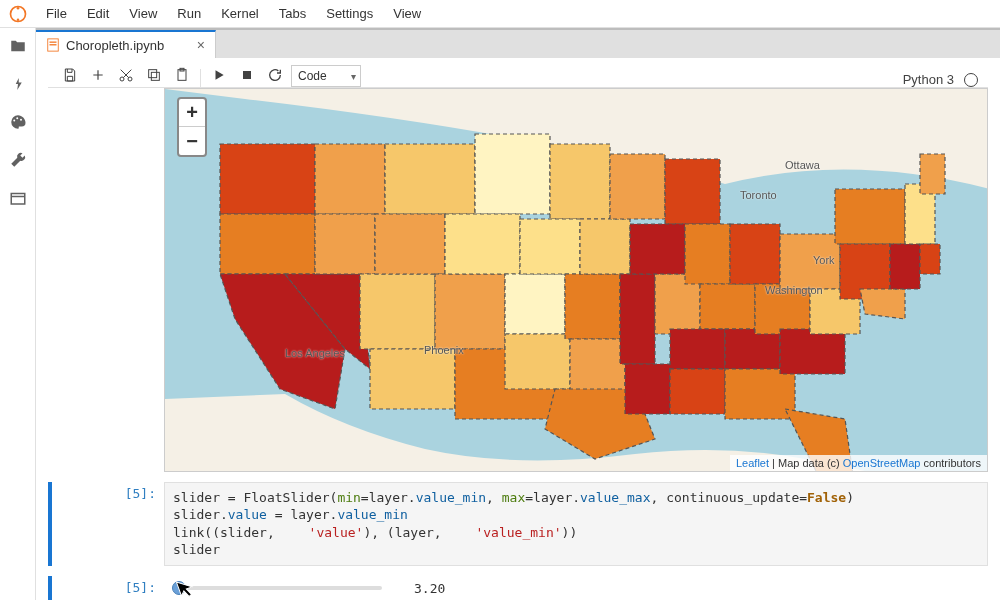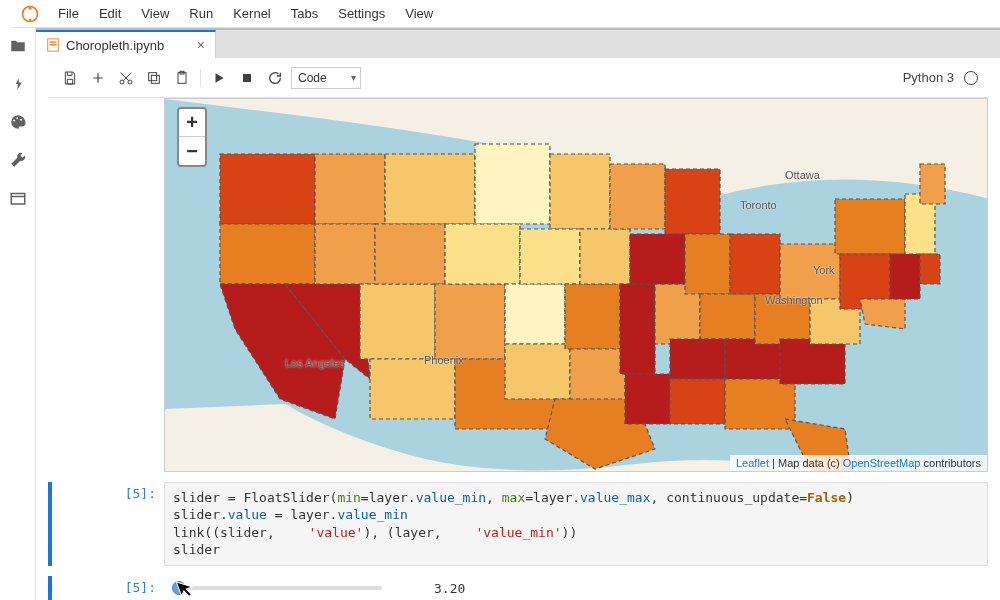--- a/index.html
+++ b/index.html
@@ -1,33 +1,33 @@
 <!DOCTYPE html>
 <html><head>
 <meta charset="utf-8">
 <style>
 * { box-sizing: border-box; margin: 0; padding: 0; }
 body { font-family: -apple-system, "Helvetica Neue", Arial, sans-serif; font-size: 13px; color: #333; background: #fff; overflow: hidden; width: 1000px; height: 600px; }
 
-.menubar { display: flex; align-items: center; height: 28px; padding: 0 8px; border-bottom: 1px solid #e0e0e0; margin-left: 12px; }
+.menubar { display: flex; align-items: center; height: 28px; padding: 0 8px; border-bottom: 1px solid #e0e0e0; }
 .menubar .logo { width: 20px; height: 20px; margin-right: 8px; }
 .menubar .menu-item { padding: 4px 10px; cursor: pointer; }
 
 .main-row { display: flex; height: 572px; }
 .sidebar { width: 36px; background: #fff; border-right: 1px solid #e0e0e0; display: flex; flex-direction: column; align-items: center; padding-top: 8px; gap: 18px; }
 .sidebar .side-icon { width: 20px; height: 20px; color: #616161; cursor: pointer; display:flex; align-items:center; justify-content:center; }
 
 .content { flex: 1; display: flex; flex-direction: column; background: #bdbdbd; }
 .tabbar { height: 30px; background: #e0e0e0; display: flex; align-items: flex-end; border-top: 2px solid #bdbdbd; }
 .tab { background: #fff; height: 28px; display: flex; align-items: center; padding: 0 10px; border-top: 2px solid #1976d2; border-right: 1px solid #ccc; gap: 6px; min-width: 180px; text-align: center; }
 .tab .close { margin-left: auto; color: #666; cursor: pointer; font-size: 14px; }
 .nb-icon { width: 14px; height: 14px; }
 
 .toolbar-wrap { background:#fff; }
-.toolbar { height: 40px; background: #fff; border-bottom: 1px solid #e0e0e0; display: flex; align-items: center; padding: 0 10px; gap: 4px; margin: 0 12px; }
+.toolbar { height: 30px; background: #fff; border-bottom: 1px solid #e0e0e0; display: flex; align-items: flex-end; padding: 0 10px; gap: 4px; margin: 0 12px; }
 .toolbar .tb-btn { width: 24px; height: 24px; display: flex; align-items: center; justify-content: center; cursor: pointer; color: #424242; }
 .toolbar .divider { width: 1px; height: 18px; background: #e0e0e0; margin: 0 2px; }
 .celltype { height: 22px; border: 1px solid #ccc; padding: 0 18px 0 6px; font-size: 12px; background: #fff; position: relative; min-width: 70px; display:flex; align-items:center; }
 .celltype::after { content: "▾"; position: absolute; right: 4px; font-size: 10px; color: #666; }
 .toolbar .spacer { flex: 1; }
 .kernel-name { font-size: 13px; color: #424242; margin-right: 6px; }
 .kernel-ind { width: 14px; height: 14px; border: 1.5px solid #424242; border-radius: 50%; }
 
 .notebook { flex: 1; background: #fff; overflow: hidden; padding: 0 12px; display:flex; flex-direction:column; }
 .mapcell { height: 388px; margin-left: 116px; margin-right: 0; position: relative; border: 1px solid #ccc; background: #aad3df; overflow:hidden; }
@@ -36,21 +36,21 @@
 .zoomctrl div:first-child { border-bottom: 1px solid #ccc; }
 .attrib { position: absolute; bottom: 0; right: 0; background: rgba(255,255,255,0.8); font-size: 11px; padding: 2px 6px; }
 .attrib a { color: #1976d2; text-decoration: none; }
 .maplabel { position:absolute; font-size:11px; color:#555; pointer-events:none; text-shadow: 0 0 2px #fff; }
 
 .cell { display: flex; margin-top: 10px; }
 .gutter { width: 4px; background: #1976d2; margin-right: 2px; }
 .gutter-out { width: 4px; background: #1976d2; margin-right: 2px; height: 24px; }
 .prompt { width: 110px; text-align: right; padding: 4px 8px 0 0; color: #307fc1; font-family: "DejaVu Sans Mono", monospace; font-size: 13px; }
 .codebox { flex: 1; background: #f5f5f5; border: 1px solid #e0e0e0; padding: 6px 8px; font-family: "DejaVu Sans Mono", monospace; font-size: 13px; line-height: 1.35; white-space: pre; overflow:hidden; }
-.outputbox { flex:1; padding: 2px 8px; display:flex; align-items:center; gap:32px; }
+.outputbox { flex:1; padding: 2px 8px; display:flex; align-items:center; gap:12px; }
 .tok-builtin { color: #4d7c0f; }
 .tok-str { color: #ba2121; margin-left: 26px; }
 .tok-attr { color: #1060a0; }
 .tok-bool { color: #a16207; font-weight: bold; margin-top: 20px; }
 
 .slider-track { width: 210px; height: 4px; background: #ddd; position: relative; border-radius:2px; }
 .slider-thumb { position: absolute; left: 0; top: -5px; width: 14px; height: 14px; border-radius: 50%; background: #6aa0d8; border:1px solid #4a80b8; cursor: pointer; }
 .slider-val { font-family: "DejaVu Sans Mono", monospace; font-size: 13px; margin-left: 20px; }
 .cursor-arrow { position:absolute; left: 130px; bottom: 2px; font-size:16px; color:#000; pointer-events:none; transform: rotate(-20deg); }
 

